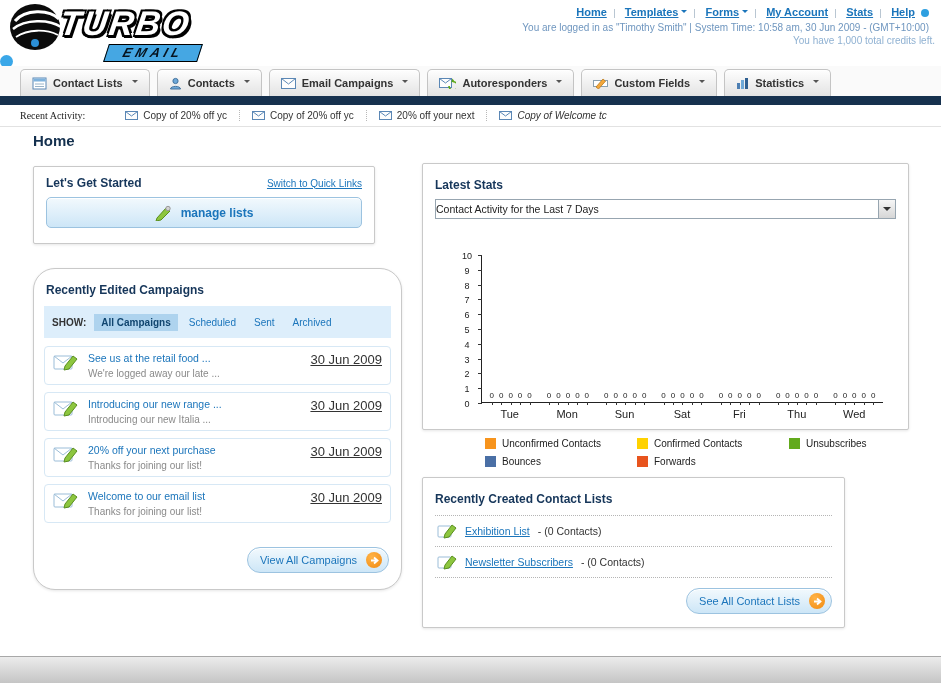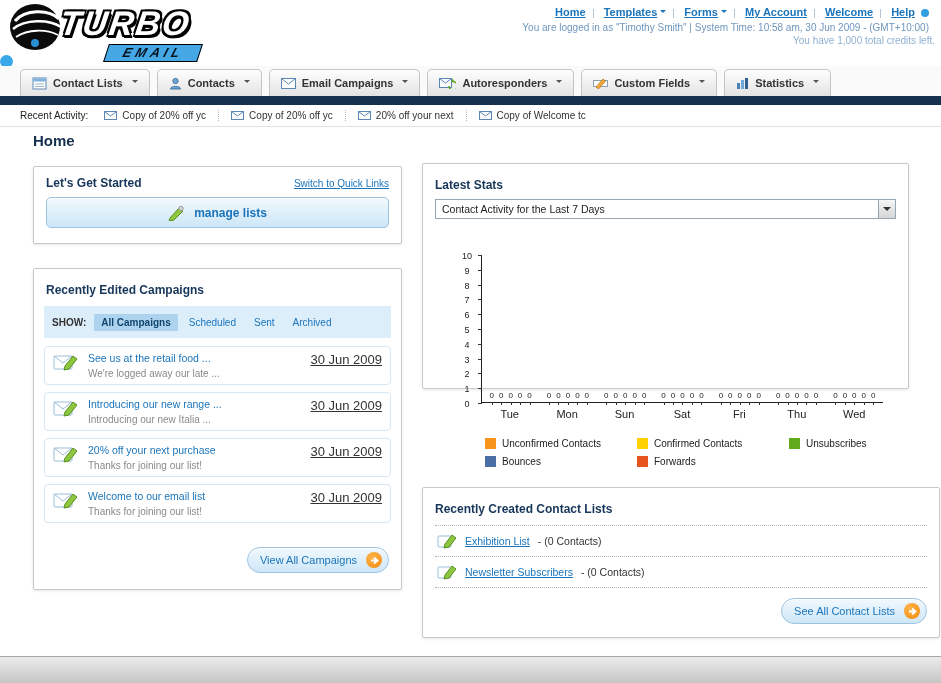--- a/index.html
+++ b/index.html
@@ -32,85 +32,85 @@
   #navbar { position:absolute; left:0; top:66px; width:941px; height:30px; background:#fafafa; display:flex; align-items:flex-end; padding-left:20px; gap:7px; }
   .tab { height:27px; border:1px solid #c4c4c4; border-bottom:none; border-radius:5px 5px 0 0;
     background:linear-gradient(#fefefe,#e3e3e3); display:flex; gap:6px; padding:0 11px; align-items:center;
     font-size:11px; font-weight:bold; color:#333; cursor:pointer; box-shadow:inset 0 1px 0 #fff; }
   .tab .chev { border-top-color:#555; }
   #darkbar { position:absolute; left:0; top:96px; width:941px; height:9px; background:#16314e; }
 
   
   #activity { position:absolute; left:0; top:105px; width:941px; height:22px; background:#fff; border-bottom:1px solid #e2e2e2;
     display:flex; align-items:center; padding-left:20px; font-size:10px; color:#333; }
-  .activity-label { color:#222; margin-right:4px; }
+  .activity-label { color:#222; margin-right:28px;font-family:Liberation Serif, serif; }
   .activity-item { display:flex; gap:5px; align-items:center; padding:0 12px; border-right:1px dotted #b9b9b9; cursor:pointer; }
   .activity-item span { color:#333; }
 
   
   #page-title { position:absolute; left:33px; top:132px; font-size:15px; font-weight:bold; color:#14304e; }
 
   .panel { position:absolute; background:#fff; border:1px solid #c9c9c9; border-radius:2px; box-shadow:0 1px 3px rgba(0,0,0,0.10); }
   .panel-title { font-size:12px; font-weight:bold; color:#16365a; }
 
   
-  #get-started { left:33px; top:166px; width:369px; height:78px; }
+  #get-started { left:33px; top:166px; width:342px; height:78px; }
   .gs-head { display:flex; justify-content:space-between; align-items:center; padding:9px 12px 7px; }
   .quick-link { font-size:10px; color:#1b75bb; text-decoration:underline; cursor:pointer; }
   .gs-buttons { display:flex; gap:14px; padding:0 12px; }
   .gs-btn { flex:1; height:31px; border:1px solid #9cc3e0; border-radius:5px;
     background:linear-gradient(#f2f9fd,#cde6f7); display:flex; align-items:center; justify-content:center; gap:8px;
     font-weight:bold; font-size:12px; color:#1b75bb; cursor:pointer; box-shadow:inset 0 1px 0 #fff; }
 
   
-  #campaigns { left:33px; top:268px; width:369px; height:322px; }
+  #campaigns { left:33px; top:268px; width:369px; height:322px;border-radius:22px; }
   .camp-head { padding:11px 12px 8px; }
   .show-row { margin:0 10px; background:#ddeefb; height:22px; display:flex; align-items:center; gap:4px; padding:16px 8px; font-size:10px; }
   .show-label { font-weight:bold; color:#333; margin-right:4px; }
   .show-tab { color:#1b75bb; cursor:pointer; padding:3px 7px; }
   .show-tab.active { background:#aed3ee; color:#10456f; font-weight:bold; }
   .camp-rows { padding:8px 10px 0; display:flex; flex-direction:column; gap:7px; }
   .camp-row { border:1px solid #d7e8f5; border-radius:4px; display:flex; padding:5px 8px; gap:9px; align-items:flex-start; cursor:pointer; }
   .camp-text { flex:1; }
   .camp-title { font-size:10.5px; color:#1b75bb; }
   .camp-sub { font-size:10px; color:#8a8a8a; margin-top:4px; }
   .camp-date { font-size:13px; color:#333; white-space:nowrap;text-decoration:underline; }
   .panel-foot { position:absolute; right:12px; bottom:16px; }
 
   .pill-btn { display:flex; align-items:center; gap:9px; border:1px solid #9cc3e0; border-radius:13px;
     background:linear-gradient(#f2f9fd,#cde6f7); padding:4px 6px 4px 12px; font-size:11px; font-weight:normal;
     color:#1b75bb; cursor:pointer; box-shadow:inset 0 1px 0 #fff; }
   .arrow-circle { width:16px; height:16px; border-radius:50%; background:radial-gradient(circle at 35% 30%, #ffb347, #f28a10);
     display:flex; align-items:center; justify-content:center; }
 
   
-  #stats { left:422px; top:163px; width:487px; height:226px; }
+  #stats { left:422px; top:163px; width:487px; height:267px; }
   .stats-head { padding:11px 12px 6px; }
   .dropdown { margin:0 12px; height:20px; border:1px solid #97a5b0; display:flex; align-items:center;
-    justify-content:space-between; font-size:10.5px; color:#222; padding-left:6px; background:#fff; cursor:pointer; }
+    justify-content:space-between; font-size:10.5px; color:#222; background:#fff; cursor:pointer; }
   .dd-btn { width:17px; height:18px; border-left:1px solid #97a5b0; background:linear-gradient(#f6f6f6,#d6d6d6);
     display:flex; align-items:center; justify-content:center; }
   .dd-arrow { width:0; height:0; border:4px solid transparent; border-top-color:#333; margin-top:4px; }
 
   .chart-wrap { position:relative; margin:36px 10px 0 58px; }
   .plot { position:relative; width:402px; height:148px; border-left:1px solid #222; border-bottom:1px solid #222; }
   .ylabel { position:absolute; left:-24px; width:18px; text-align:center; font-size:9px; color:#222; }
   .ytick { position:absolute; left:-4px; width:4px; height:1px; background:#333; }
   .groups { position:absolute; left:0; right:0; bottom:1px; display:flex; }
   .group { flex:1; display:flex; justify-content:center; gap:5px; font-size:8px; color:#222; }
   .zero { position:relative; line-height:10px; }
   .zero::after { content:""; position:absolute; left:50%; top:100%; margin-top:1px; width:1px; height:3px; background:#333; }
   .xlabels { display:flex; width:402px; margin-top:5px; }
   .xlabel { flex:1; text-align:center; font-size:11px; color:#222; }
   .legend { margin:18px 0 0 62px; display:grid; grid-template-columns:152px 152px 152px; row-gap:7px; font-size:10px; color:#222; }
   .legend-item { display:flex; gap:6px; align-items:center; }
   .swatch { width:11px; height:11px; flex:none; }
 
   
-  #lists { left:422px; top:487px; width:518px; height:151px; }
+  #lists { left:422px; top:477px; width:423px; height:151px; }
   .lists-head { padding:11px 12px 8px; }
   .list-rows { margin:0 12px; border-top:1px dotted #b5b5b5; }
   .list-row { padding:7px 0 7px 2px; border-bottom:1px dotted #b5b5b5; display:flex; align-items:center; gap:8px; font-size:10.5px; cursor:pointer; }
   .list-name { color:#1b75bb; text-decoration:underline; }
   .list-detail { color:#333; }
 
   
   #footer { position:absolute; left:0; bottom:0; width:941px; height:27px;
     background:linear-gradient(#ececec,#c5c5c5); border-top:1px solid #a8a8a8; }
 </style>
@@ -133,21 +133,21 @@
     </div>
   </div>
   <div class="needle-dot"></div>
   <div class="needle"></div>
 
   <div class="top-links">
     <a>Home</a><span class="sep"></span>
     <a><span>Templates</span><i class="chev"></i></a><span class="sep"></span>
     <a><span>Forms</span><i class="chev"></i></a><span class="sep"></span>
     <a>My Account</a><span class="sep"></span>
-    <a>Welcome</a><span class="sep"></span>
+    <a>Stats</a><span class="sep"></span>
     <a>Help</a><span class="help-dot"></span>
   </div>
   <div class="login-info">You are logged in as "Timothy Smith" | System Time: 10:58 am, 30 Jun 2009 - (GMT+10:00)</div>
   <div class="credits-info">You have 1,000 total credits left.</div>
 </div>
 
 <div id="navbar">
   <div class="tab">
     <svg width="15" height="13">
           <rect x="1" y="1" width="13" height="11" fill="#fff" stroke="#5b87b5"></rect>
@@ -220,21 +220,21 @@
         </svg>
     <span>Copy of 20% off yc</span>
   </div>
   <div class="activity-item">
     <svg width="13" height="9">
           <rect x="0.5" y="0.5" width="12" height="8" fill="#fdfdfd" stroke="#5b87b5"></rect>
           <path d="M0.5 0.5 L6.5 5 L12.5 0.5" fill="none" stroke="#5b87b5"></path>
         </svg>
     <span>20% off your next</span>
   </div>
-  <div class="activity-item" style="border-right:none;">
+  <div class="activity-item" style="border-right:none;font-style:italic;">
     <svg width="13" height="9">
           <rect x="0.5" y="0.5" width="12" height="8" fill="#fdfdfd" stroke="#5b87b5"></rect>
           <path d="M0.5 0.5 L6.5 5 L12.5 0.5" fill="none" stroke="#5b87b5"></path>
         </svg>
     <span>Copy of Welcome tc</span>
   </div>
 </div>
 
 <h1 id="page-title">Home</h1>
 

